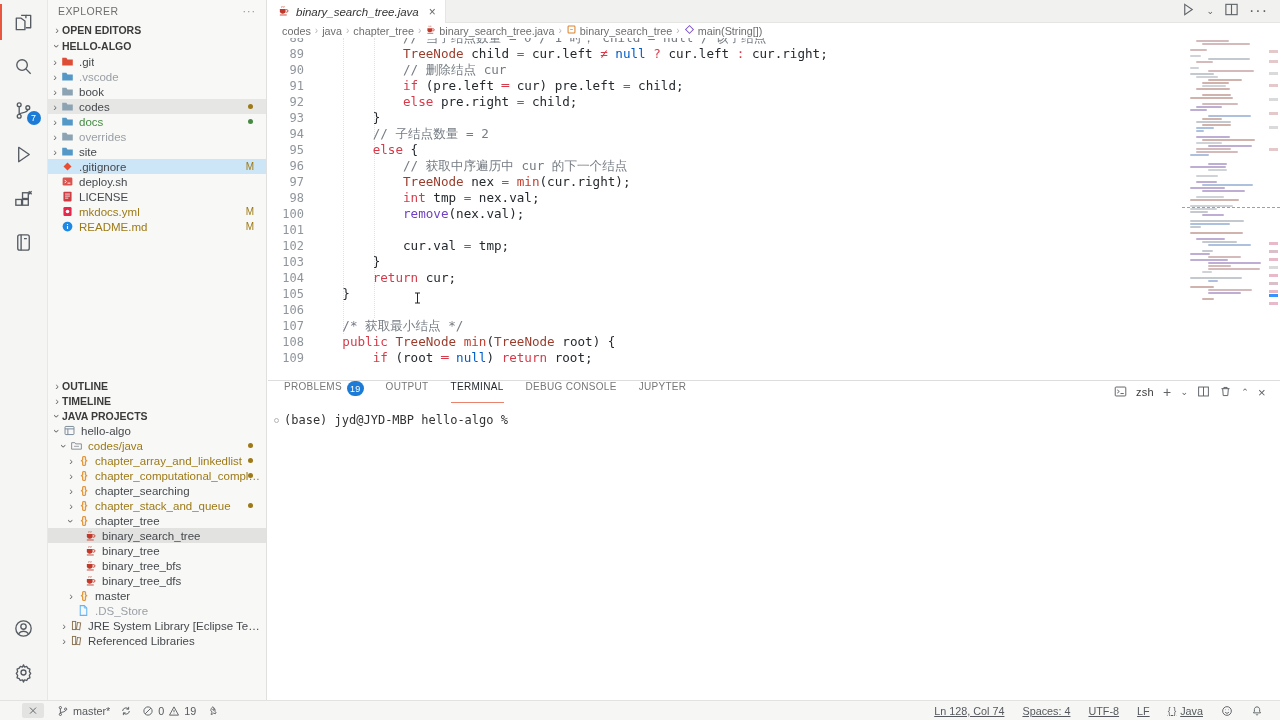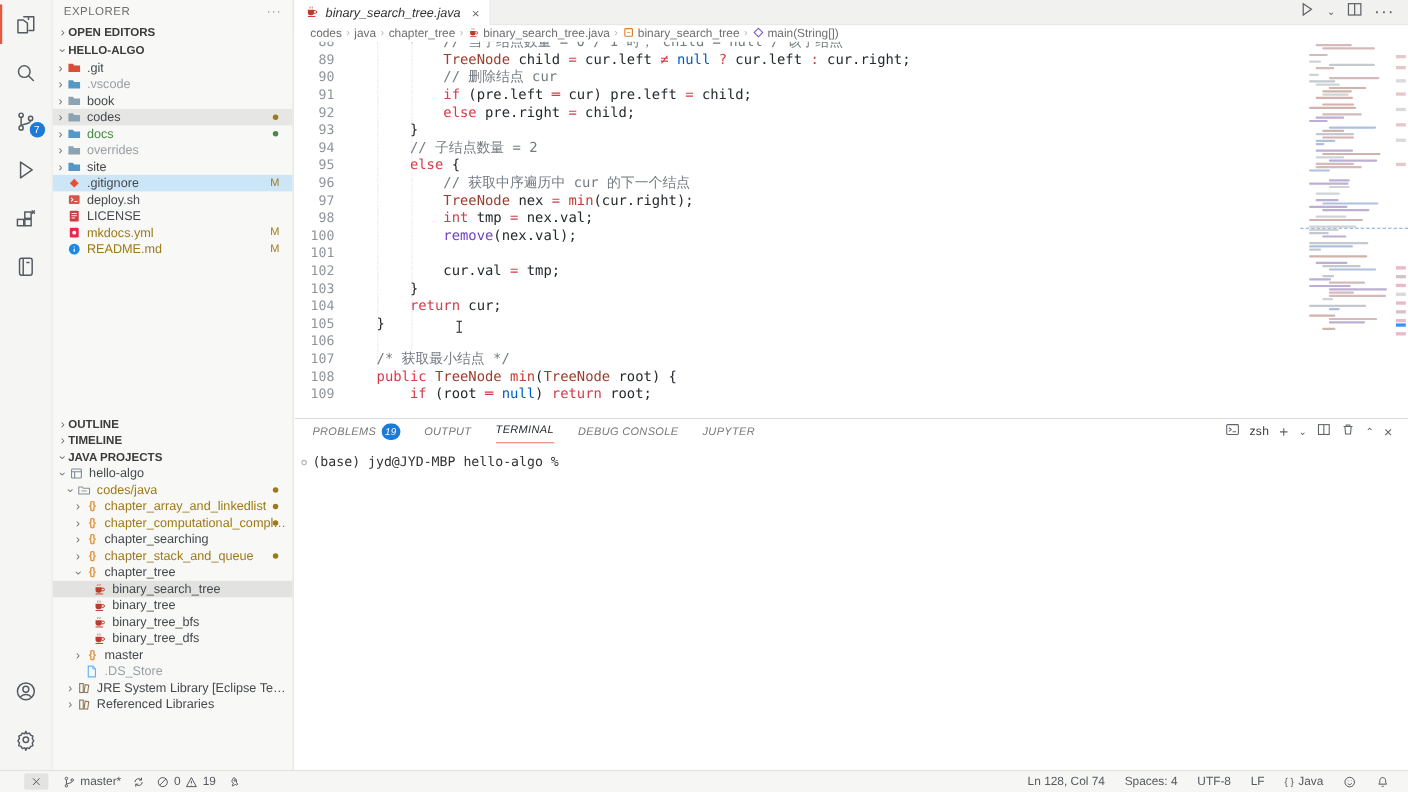--- a/index.html
+++ b/index.html
@@ -64,34 +64,34 @@
   
   #minimap { position:absolute; left:918px; top:0; width:77px; height:270px; }
   .mm-row { position:absolute; height:1.6px; border-radius:1px; opacity:.85; }
   #mm-dash { position:absolute; left:-4px; top:169px; width:98px; border-top:1.5px dashed #7aa9d8; }
   #ruler { position:absolute; left:1000px; top:0; width:12px; height:342px; }
   .rl-mark { position:absolute; left:1px; width:9px; height:2.5px; }
 
   
   #panel { left:0; top:380px; width:1012px; height:320px; background:#fff; border-top:1px solid #ddd; }
   #panel-tabs { height:22px; display:flex; align-items:center; padding-left:16px; gap:22px; font-size:10px; color:#777; letter-spacing:.3px; }
-  .ptab { display:flex; align-items:center; gap:5px; height:22px;font-style:italic; }
+  .ptab { display:flex; gap:5px; height:22px; }
   .ptab.active { color:#24292e; border-bottom:1.5px solid var(--underline); }
   .p-badge { min-width:15px; height:15px; border-radius:9px; background:var(--badge); color:#fff; font-size:9px; display:flex; align-items:center; justify-content:center; padding:0 3px; }
   #panel-controls { margin-left:auto; display:flex; align-items:center; gap:9px; padding-right:14px; color:#5f6368; font-size:11px; }
   #panel-controls svg { width:13px; height:13px; stroke:#5f6368; fill:none; stroke-width:1.2; }
   #term-line { display:flex; align-items:center; margin:10px 0 0 6px; font-family:"DejaVu Sans Mono","Liberation Mono",monospace; font-size:12px; color:#333; }
   #term-deco { width:5px; height:5px; border:1px solid #b5b5b5; border-radius:50%; margin-right:5px; flex:none; }
 
   
   #statusbar { left:0; top:700px; width:1280px; height:20px; background:#f6f6f4; border-top:1px solid #e2e2e0; display:flex; align-items:center; font-size:10.8px; color:#55595e; padding:0 8px; }
   .st-item { display:flex; align-items:center; gap:4px; padding:4px 5px; height:20px; }
   .st-item svg { width:12px; height:12px; stroke:#55595e; fill:none; stroke-width:1.2; }
   #st-remote { background:#e3e3e1; border-radius:2px; margin-left:14px; margin-right:8px; height:15px; }
-  #st-right { margin-left:auto; display:flex; gap:8px; padding-right:4px; }
+  #st-right { margin-left:auto; display:flex; gap:8px; padding-right:4px;text-decoration:underline; }
 </style>
 </head>
 <body>
 
 <div id="app">
   <div id="activitybar" class="abs">
       <div class="ab-item active">
         <svg viewBox="0 0 24 24">
           <path d="M14.5 4.5h5v13h-5M9.5 7.5h-5v12h9v-9z" stroke-linejoin="round"></path>
           <path d="M9.5 4.5h5v3"></path>

